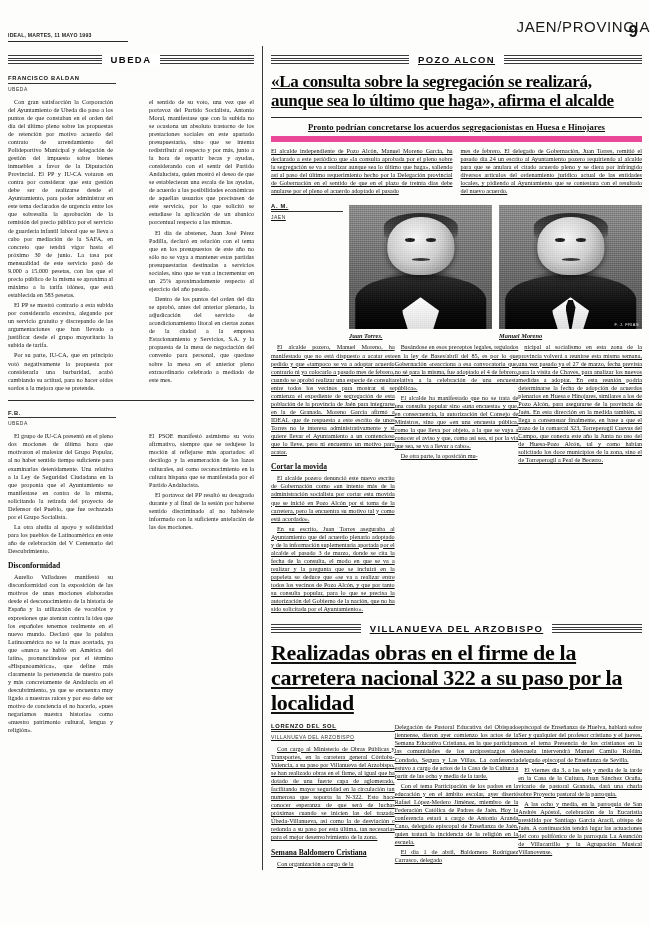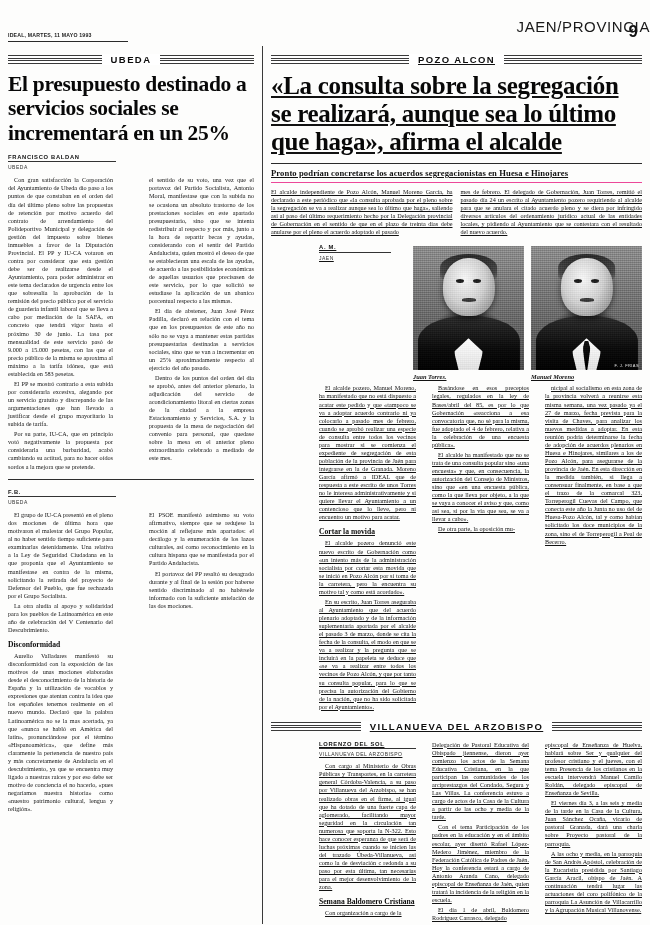--- a/index.html
+++ b/index.html
@@ -116,42 +116,43 @@
     font-weight: bold;
     margin: 6px 0 0 0;
     color: #080808;
     letter-spacing: -0.3px;
   }
   .hl-left {
     font-size: 21.5px;
     line-height: 1.13;
   }
   .hl-right {
-    font-size: 25px;
+    font-size: 17px;
     line-height: 1.12;
   }
   .hl-left2 {
     font-size: 20px;
     line-height: 1.14;
   }
   .hl-bottom {
     font-size: 22px;
     line-height: 1.12;
   }
 
   .kicker {
     font-family: "Liberation Serif", serif;
     font-size: 8.6px;
     font-weight: bold;
     padding: 4px 0 4px 0;
     border-top: 1px solid #2a2a2a;
-    border-bottom: 1px solid #ec4899;
+    border-bottom: 6px solid #ec4899;
     margin-top: 7px;
     color: #111;
     letter-spacing: 0.1px;
+    text-align: center;
   }
 
   
   .byline {
     margin-top: 9px;
     width: 108px;
   }
   .byline .auth {
     font-family: "Liberation Sans", sans-serif;
     font-size: 5.8px;
@@ -164,21 +165,21 @@
   .byline .place {
     font-family: "Liberation Sans", sans-serif;
     font-size: 5px;
     letter-spacing: 0.5px;
     color: #333;
     padding-top: 2px;
   }
 
   
   .cols2 { display: flex; gap: 8px; }
-  .cols3 { display: flex; gap: 16px; margin-left: 48px; }
+  .cols3 { display: flex; gap: 0; }
   .col { flex: 1; }
 
   p.body {
     font-family: "Liberation Serif", serif;
     font-size: 6.2px;
     line-height: 1.30;
     text-align: justify;
     margin: 0 0 2px 0;
     text-indent: 6px;
     color: #151515;
@@ -338,21 +339,20 @@
 
   <div class="top-area">
 
     <div class="left-block">
 
       <div class="banner">
         <div class="stripes"></div>
         <div class="btitle">UBEDA</div>
       </div>
 
-      <h1 class="headline hl-left">El presupuesto destinado a servicios sociales se incrementará en un 25%</h1>
 
       <div class="byline">
         <div class="auth">FRANCISCO BALDAN</div>
         <div class="place">UBEDA</div>
       </div>
 
       <div class="cols2 hr-block">
         <div class="col">
           <p class="body">Con gran satisfacción la Corporación del Ayuntamiento de Ubeda dio paso a los puntos de que constaban en el orden del día del último pleno sobre las propuestas de retención por motivo acuerdo del contrato de arrendamiento del Polideportivo Municipal y delegación de gestión del impuesto sobre bienes inmuebles a favor de la Diputación Provincial. El PP y IU-CA votaron en contra por considerar que esta gestión debe ser de realizarse desde el Ayuntamiento, para poder administrar en este tema declarados de urgencia entre los que sobresalía la aprobación de la remisión del precio público por el servicio de guardería infantil laboral que se lleva a cabo por mediación de la SAFA, en concreto que tendrá vigor hasta el próximo 30 de junio. La tasa por mensualidad de este servicio pasó de 9.000 a 15.000 pesetas, con las que el precio público de la misma se aproxima al máximo a la tarifa idónea, que está establecida en 583 pesetas.</p>
           <p class="body">El PP se mostró contrario a esta subida por considerarla excesiva, alegando por un servicio gratuito y discrepando de las argumentaciones que han llevado a justificar desde el grupo mayoritario la subida de tarifa.</p>
@@ -468,20 +468,21 @@
           <p class="body">nicipal al socialismo en esta zona de la provincia volverá a reunirse esta misma semana, una vez pasado ya el 27 de marzo, fecha prevista para la visita de Chaves, para analizar los nuevos medidas a adoptar. En esta reunión podría determinarse la fecha de adopción de acuerdos plenarios en Huesa e Hinojares, similares a los de Pozo Alcón, para asegurarse de la provincia de Jaén. En esta dirección en la medida también, si llega a consensuar finalmente, en base a que el trazo de la comarcal 323, Torreperogil Cuevas del Campo, que conecta este año la Junta no uso del de Huesa-Pozo Alcón, tal y como habían solicitado los doce municipios de la zona, sino el de Torreperogil a Peal de Becerro.</p>
         </div>
       </div>
 
       <div class="bottom-area">
         <div class="banner">
           <div class="stripes"></div>
           <div class="btitle">VILLANUEVA DEL ARZOBISPO</div>
         </div>
 
+        <h1 class="headline hl-bottom">Realizadas obras en el firme de la carretera nacional 322 a su paso por la localidad</h1>
 
         <div class="cols3" style="margin-top:8px;">
           <div class="col">
             <div class="byline" style="width:100%;margin-top:0;">
               <div class="auth">LORENZO DEL SOL</div>
               <div class="place">VILLANUEVA DEL ARZOBISPO</div>
             </div>
             <p class="body" style="margin-top:5px;">Con cargo al Ministerio de Obras Públicas y Transportes, en la carretera general Córdoba-Valencia, a su paso por Villanueva del Arzobispo, se han realizado obras en el firme, al igual que ha dotado de una fuerte capa de aglomerado, facilitando mayor seguridad en la circulación tan numerosa que soporta la N-322. Esto hace conocer esperanza de que será de luchas próximas cuando se inicien las del trazado Úbeda-Villanueva, así como la de desviación c redonda a su paso por esta última, tan necesarias para el mejor desenvolvimiento de la zona.</p>
             <h3 class="subhead">Semana Baldomero Cristiana</h3>
             <p class="body">Con organización a cargo de la</p>

